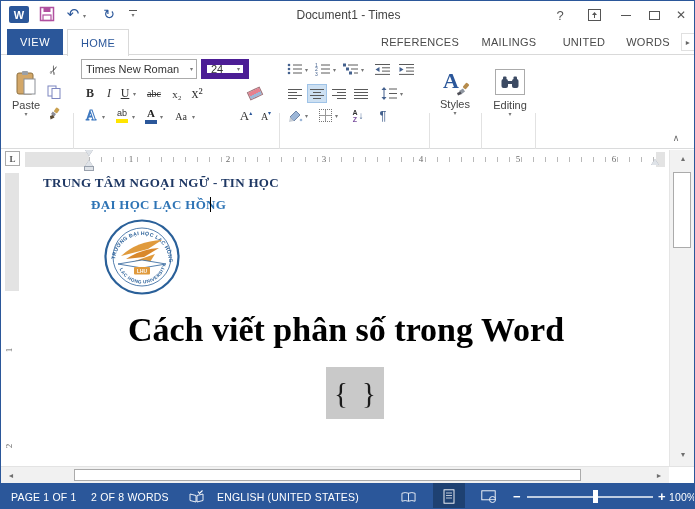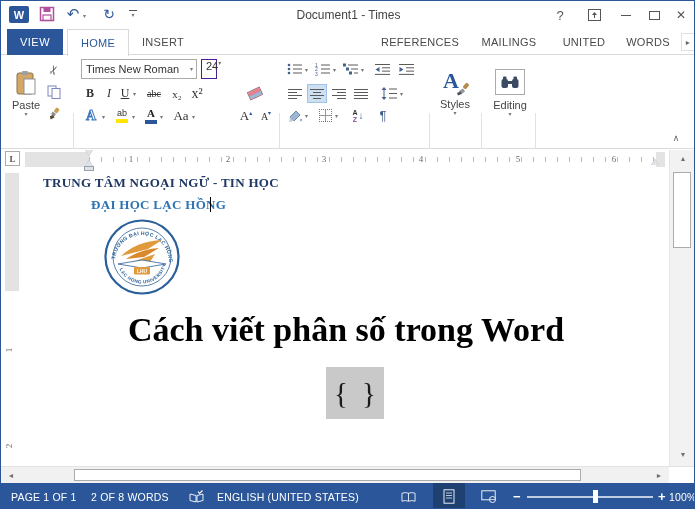--- a/index.html
+++ b/index.html
@@ -62,21 +62,20 @@
     </div>
     <div class="abs ctr" style="left:642px;top:2px;width:22px;height:24px">
       <div style="width:11px;height:9px;border:1px solid #555"></div>
     </div>
     <div class="abs ctr" style="left:668px;top:2px;width:24px;height:24px;font-size:12px;color:#555">✕</div>
   </div>
 
   <div class="abs" style="left:0;top:28px;width:695px;height:26px;border-bottom:1px solid #d9d9d9"></div>
   <div class="tab" style="left:6px;width:56px;background:#2b579a;color:#fff;letter-spacing:.5px">VIEW</div>
   <div class="tab" style="left:66px;width:62px;height:27px;background:#fff;border:1px solid #d9d9d9;border-bottom:none;color:#2b579a;z-index:2">HOME</div>
-  <div class="tab" style="left:134px;width:56px">INSERT</div>
   <div class="tab" style="left:476px;width:64px">MAILINGS</div>
   <div class="tab" style="left:380px;width:78px">REFERENCES</div>
   <div class="tab" style="left:554px;width:58px">UNITED</div>
   <div class="tab" style="left:626px;width:42px">WORDS</div>
   <div class="tab ctr" style="left:680px;width:14px;font-size:8px;color:#666;border:1px solid #e0e0e0;height:18px;top:32px">▸</div>
 
   <div class="abs" style="left:0;top:54px;width:695px;height:94px;background:#fff;border-bottom:1px solid #dadbdc">
 
     <div class="mini" style="left:6px;top:5px;width:38px;height:66px;flex-direction:column">
       <svg width="22" height="26" viewBox="0 0 22 26">
@@ -105,21 +104,21 @@
       </svg>
     </div>
     <span class="grp-label" style="left:6px;width:52px;text-align:center">Clipboard</span>
     <div class="launcher" style="left:60px">↘</div>
     <div class="vsep" style="left:72px"></div>
 
     <div class="abs" style="left:80px;top:4px;width:116px;height:20px;border:1px solid #ababab;display:flex;align-items:center">
       <span style="font-size:11px;color:#333;padding-left:4px;flex:1">Times New Roman</span>
       <span class="dd" style="padding-right:3px">▾</span>
     </div>
-    <div class="abs" style="left:200px;top:4px;width:16px;height:20px;border:1px solid #4c1d95;display:flex;align-items:flex-start">
+    <div class="abs" style="left:200px;top:4px;width:48px;height:20px;border:6px solid #4c1d95;display:flex;align-items:center">
       <span style="font-size:11px;color:#333;padding-left:4px;flex:1">24</span>
       <span class="dd" style="padding-right:3px">▾</span>
     </div>
     <div class="mini serif" style="left:80px;top:29px;width:18px;height:19px;font-weight:bold;font-size:12px;color:#333">B</div>
     <div class="mini serif" style="left:100px;top:29px;width:16px;height:19px;font-style:italic;font-size:12px;color:#333">I</div>
     <div class="mini serif" style="left:117px;top:29px;width:14px;height:19px;text-decoration:underline;font-size:12px;color:#333">U</div>
     <span class="abs dd" style="left:132px;top:36px">▾</span>
     <div class="mini serif" style="left:141px;top:29px;width:24px;height:19px;text-decoration:line-through;font-size:10px;color:#333">abc</div>
     <div class="mini serif" style="left:167px;top:29px;width:18px;height:19px;font-size:11px;color:#333">x₂</div>
     <div class="mini serif" style="left:187px;top:29px;width:18px;height:19px;font-size:14px;color:#333">x²</div>
@@ -133,21 +132,21 @@
     <div class="mini" style="left:112px;top:51px;width:18px;height:20px;flex-direction:column">
       <span style="font-size:9px;color:#333;line-height:1">ab</span>
       <div style="width:12px;height:4px;background:#ffe500;margin-top:1px"></div>
     </div>
     <span class="abs dd" style="left:131px;top:59px">▾</span>
     <div class="mini serif" style="left:142px;top:51px;width:16px;height:20px;flex-direction:column">
       <span style="font-size:11px;font-weight:bold;color:#222;line-height:1">A</span>
       <div style="width:12px;height:4px;background:#2b579a;margin-top:1px"></div>
     </div>
     <span class="abs dd" style="left:159px;top:59px">▾</span>
-    <div class="mini serif" style="left:170px;top:51px;width:20px;height:20px;font-size:13px;color:#333">Aa</div>
+    <div class="mini serif" style="left:170px;top:51px;width:20px;height:20px;font-size:10px;color:#333">Aa</div>
     <span class="abs dd" style="left:191px;top:59px">▾</span>
     <div class="mini serif" style="left:236px;top:51px;width:18px;height:20px;font-size:13px;color:#333">
         <span>A</span>
         <span style="font-size:6px;color:#2b579a;align-self:flex-start;margin-top:3px">▴</span>
       </div>
     <div class="mini serif" style="left:256px;top:51px;width:18px;height:20px;font-size:10px;color:#333">
         <span>A</span>
         <span style="font-size:6px;color:#2b579a;align-self:flex-start;margin-top:3px">▾</span>
       </div>
     <span class="grp-label" style="left:120px;width:110px;text-align:center">Font</span>

